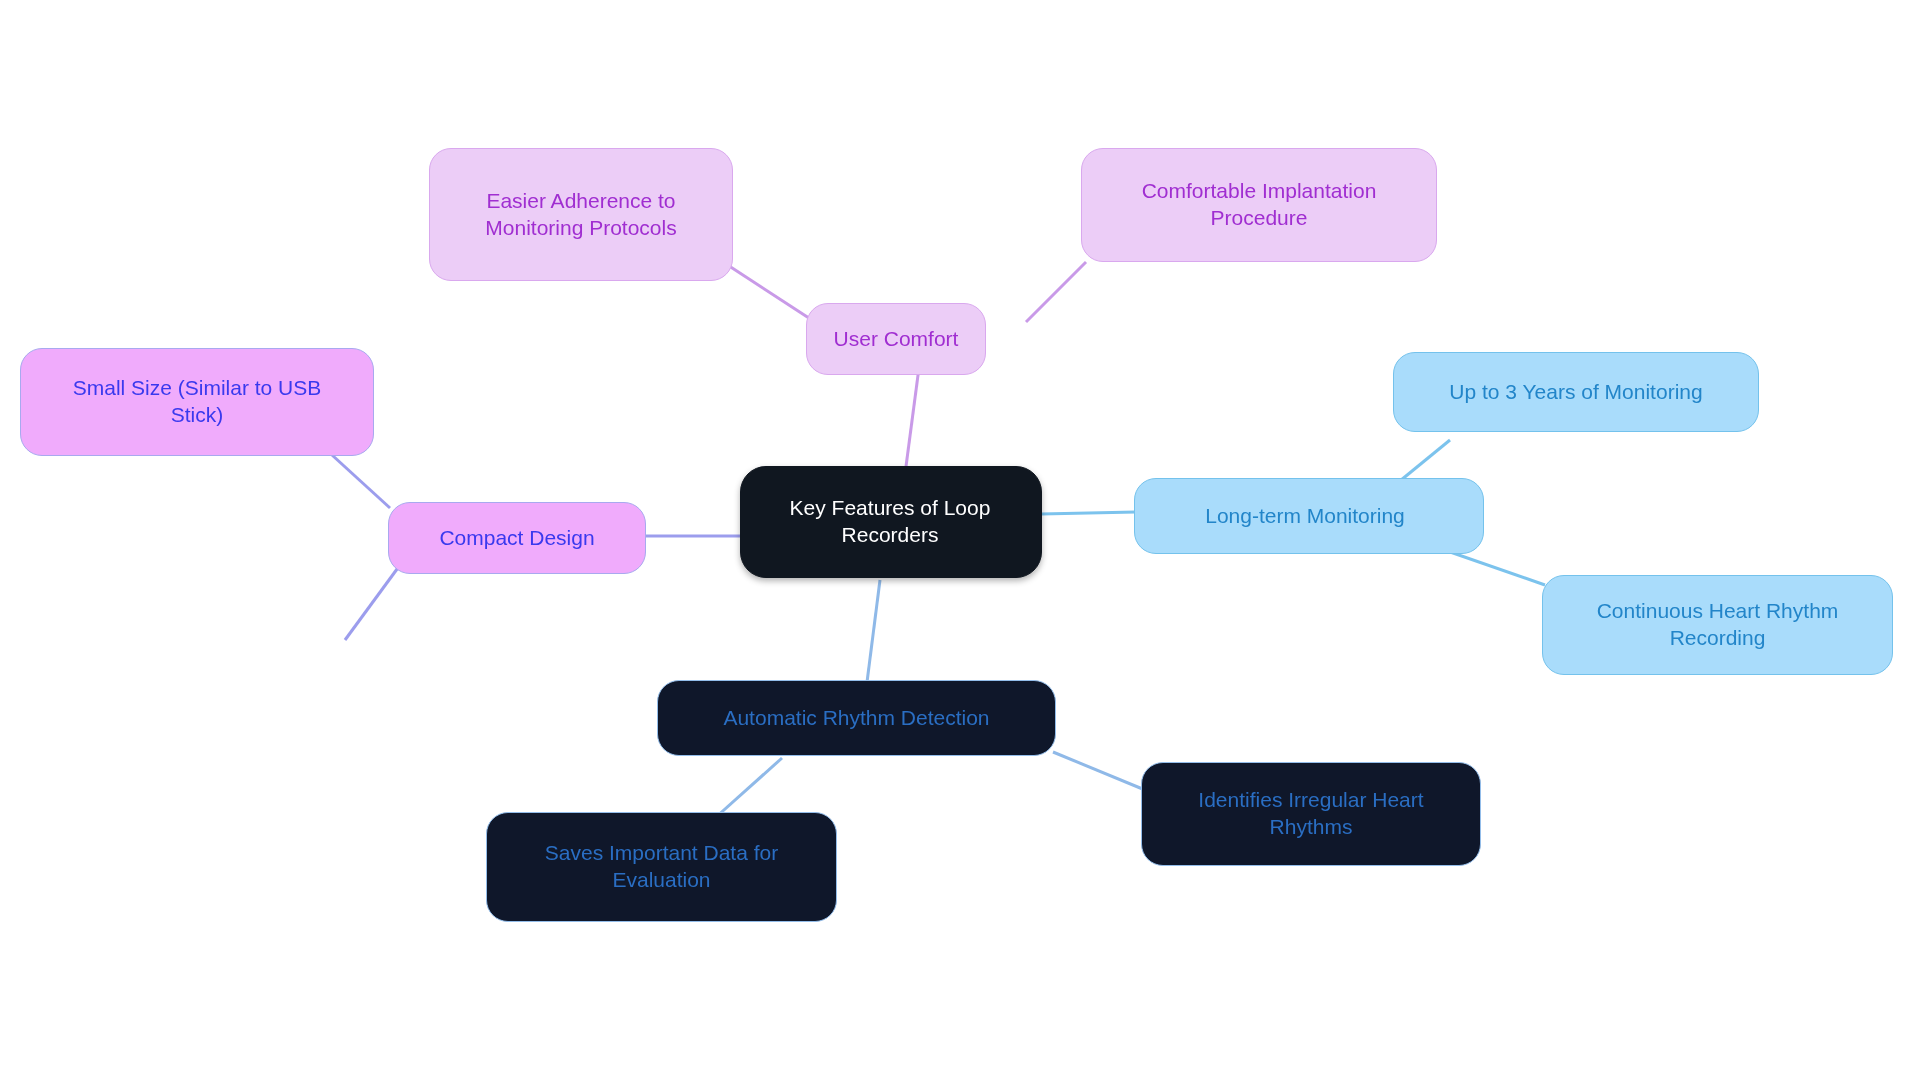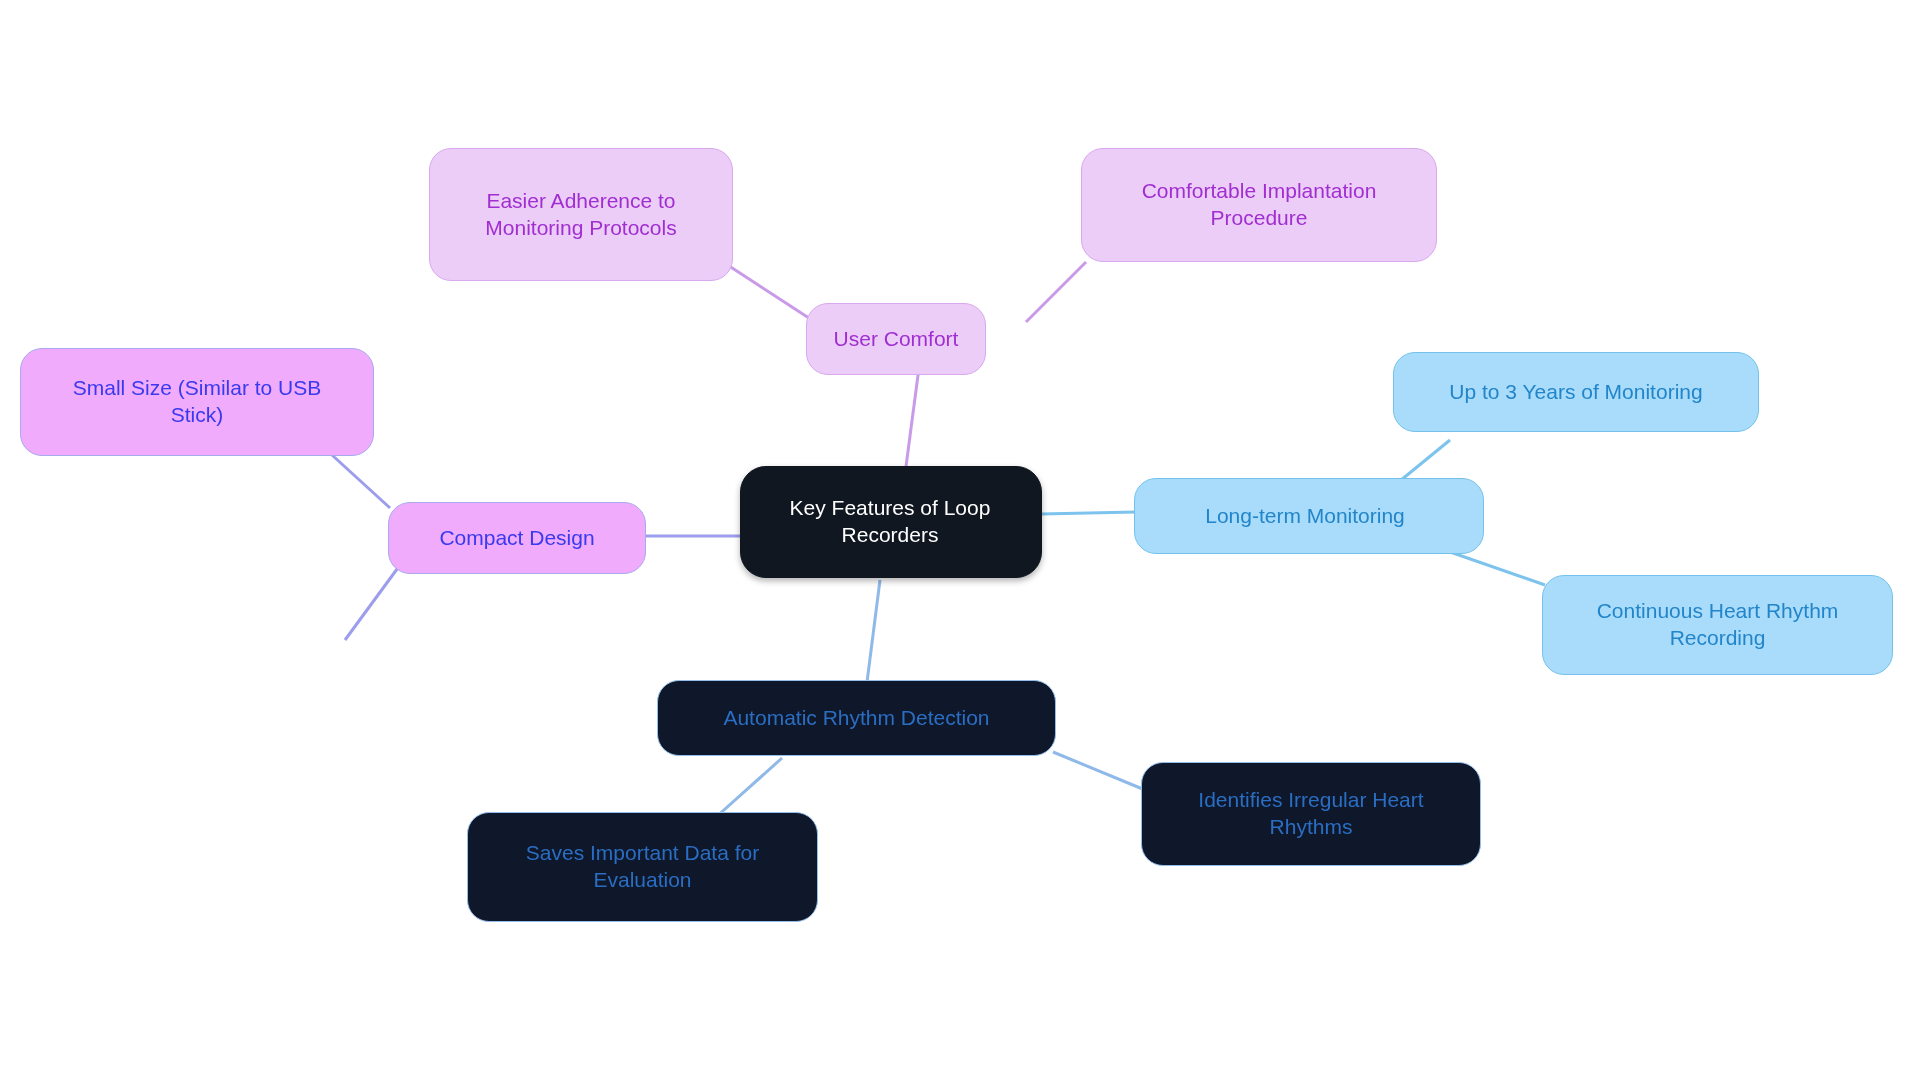--- a/index.html
+++ b/index.html
@@ -117,16 +117,16 @@
   <div class="node node-skyblue" style="left:1393px; top:352px; width:366px; height:80px;">Up to 3 Years of Monitoring</div>
 
   <div class="node node-skyblue" style="left:1542px; top:564px; width:351px; height:100px;margin-top:11px;">Continuous Heart Rhythm
 Recording</div>
 
   <div class="node node-lightblue" style="left:657px; top:680px; width:399px; height:76px;">Automatic Rhythm Detection</div>
 
   <div class="node node-lightblue" style="left:1141px; top:762px; width:340px; height:104px;">Identifies Irregular Heart
 Rhythms</div>
 
-  <div class="node node-lightblue" style="left:467px; top:812px; width:351px; height:110px;">Saves Important Data for
+  <div class="node node-lightblue" style="left:486px; top:812px; width:351px; height:110px;">Saves Important Data for
 Evaluation</div>
 
 </div>
 
 </body></html>

